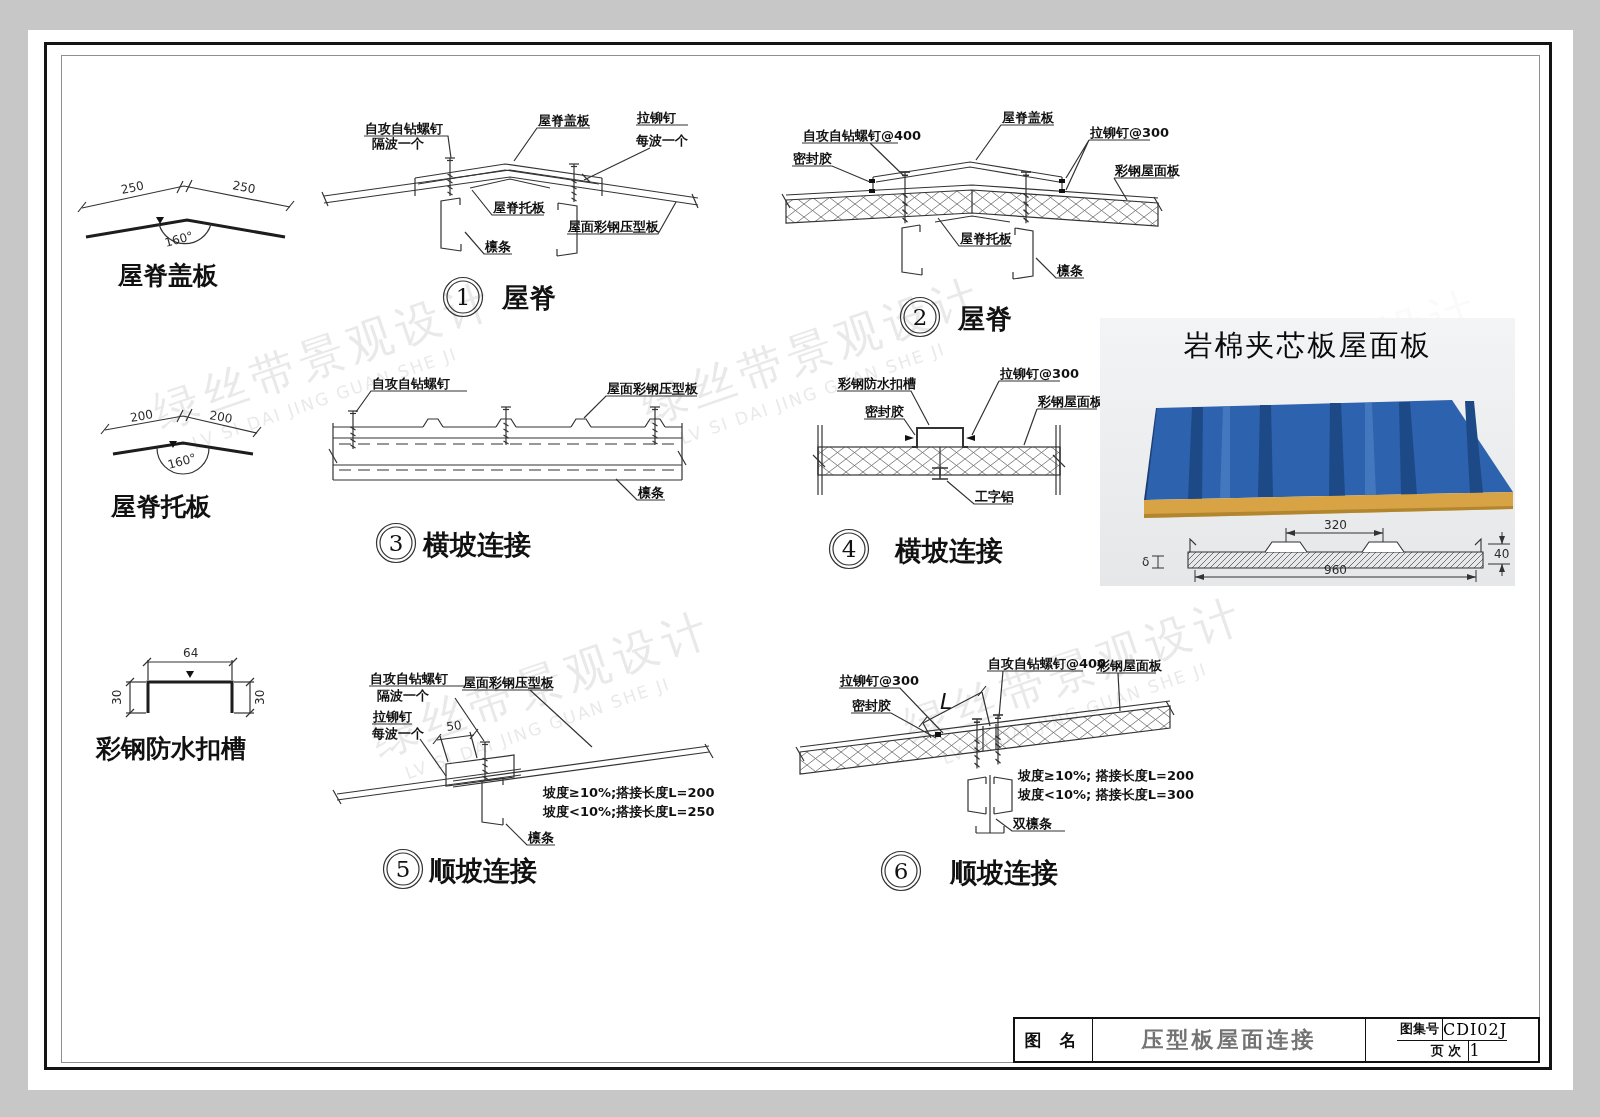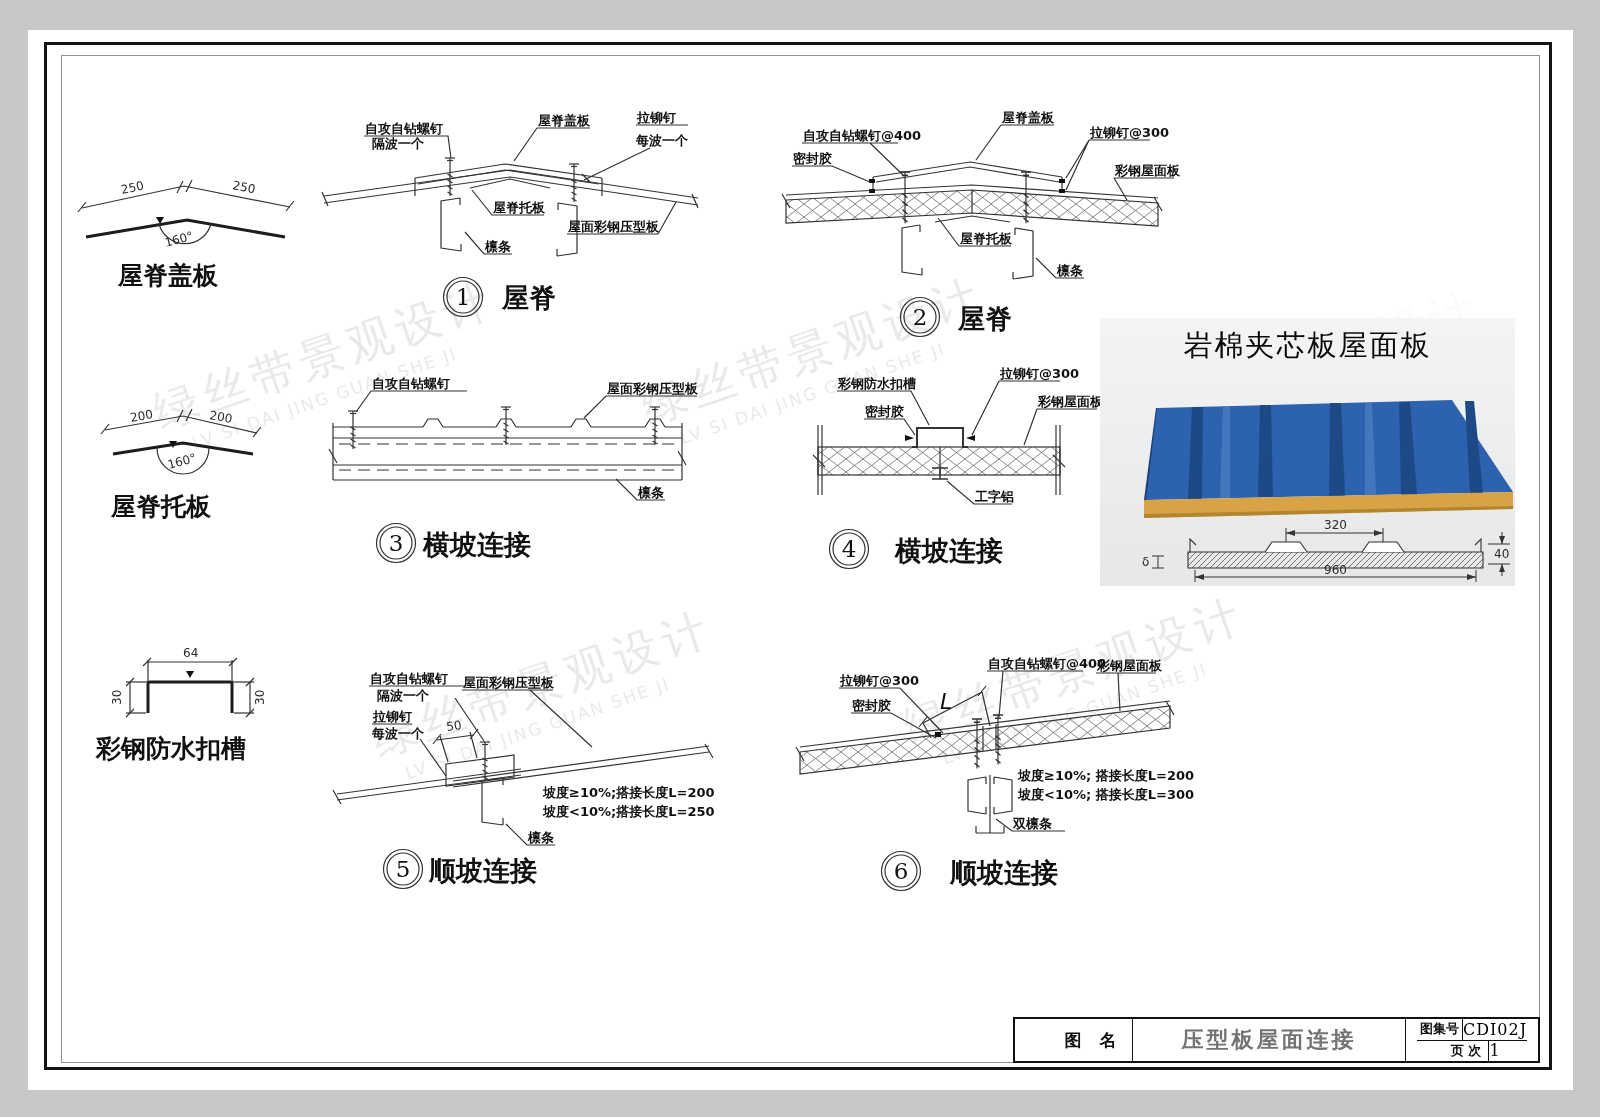--- a/index.html
+++ b/index.html
@@ -21,21 +21,21 @@
   .sd{stroke:#333;stroke-width:1.2;fill:none;stroke-dasharray:12 7;}
   .wm{position:absolute;transform:rotate(-19deg);text-align:center;pointer-events:none;color:rgba(125,125,125,0.17);}
   .wm .cn{font-size:45px;letter-spacing:6px;white-space:nowrap;}
   .wm .en{font-size:17px;letter-spacing:2px;white-space:nowrap;}
   .wm-light{color:rgba(245,245,245,0.55);}
   .photo{position:absolute;left:1100px;top:318px;width:415px;height:268px;
          background:linear-gradient(#f3f4f5,#e6e7e9);}
   .photo-title{position:absolute;left:0;top:8px;width:100%;text-align:center;
                font-size:29px;font-weight:400;color:#0a0a0a;letter-spacing:2px;}
   .tb{position:absolute;left:1013px;top:1017px;width:527px;height:46px;border:2px solid #111;
-      box-sizing:border-box;display:flex;background:#fff;padding-left:40px;}
+      box-sizing:border-box;display:flex;background:#fff;}
   .tb .c1{width:77px;border-right:1.4px solid #111;display:flex;align-items:center;justify-content:center;
           font-size:17px;font-weight:600;letter-spacing:6px;color:#111;}
   .tb .c2{width:272px;border-right:1.4px solid #111;display:flex;align-items:center;justify-content:center;
           font-size:22px;font-weight:600;letter-spacing:3px;color:#737373;}
   .tb .c3{flex:1;display:flex;flex-direction:column;align-items:center;}
   .tb .row{flex:1;display:flex;}
   .tb .row:first-child{border-bottom:1.2px solid #111;}
   .tb .rl{width:45px;border-right:1.2px solid #111;display:flex;align-items:center;justify-content:center;
           font-size:13px;font-weight:700;color:#111;white-space:nowrap;}
   .tb .rv{flex:1;display:flex;align-items:center;justify-content:center;

